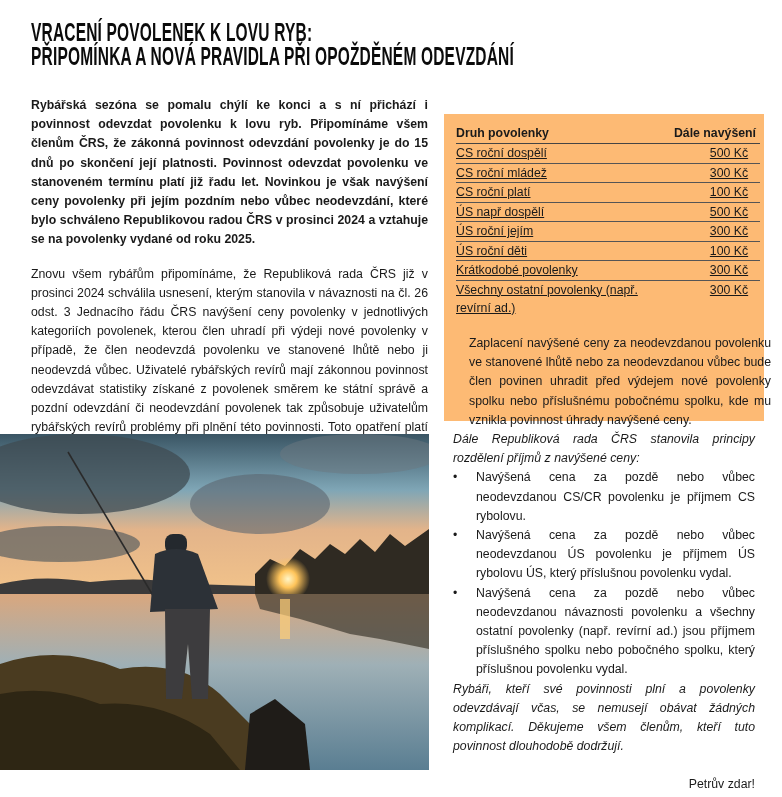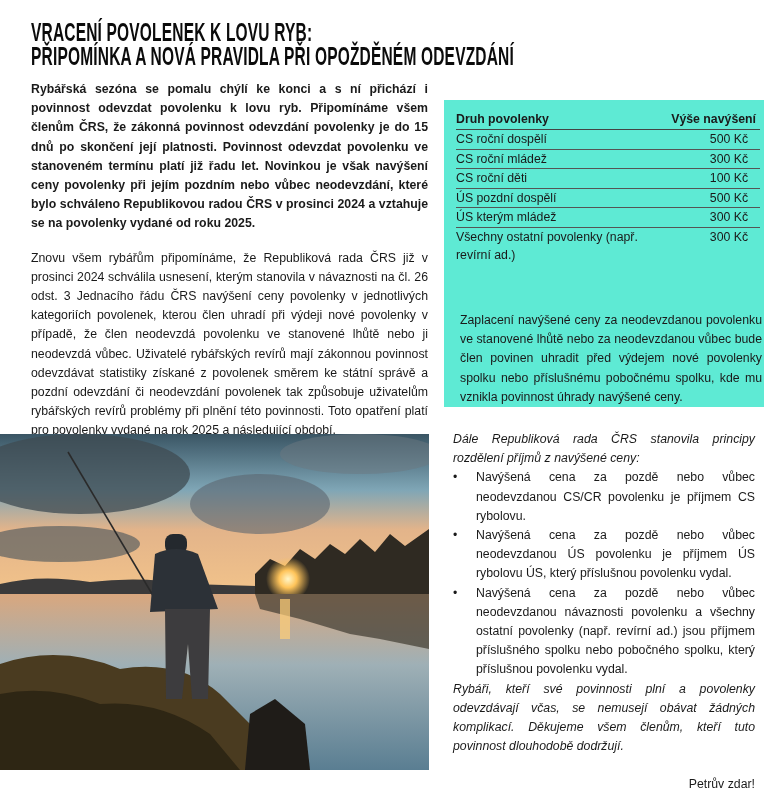--- a/index.html
+++ b/index.html
@@ -4,35 +4,35 @@
   <style>
     html, body { margin: 0; padding: 0; background: #ffffff; }
     body { width: 782px; height: 797px; position: relative; overflow: hidden;
            font-family: "Liberation Sans", sans-serif; color: #1a1a1a; }
     .title { position: absolute; left: 31px; top: 20px; margin: 0;
              font-family: "Liberation Sans", sans-serif; font-weight: 900;
              font-size: 25px; line-height: 24px; color: #0b0b0b;
              transform: scaleX(0.62); transform-origin: left top;
              white-space: nowrap; letter-spacing: 0.3px; }
     .title span { display: block; }
-    .col-left { position: absolute; left: 31px; top: 80px; width: 397px; }
+    .col-left { position: absolute; left: 31px; top: 96px; width: 397px; }
     .p { margin: 0; font-size: 12.3px; line-height: 19.2px; text-align: justify; }
     .p.lead { font-weight: bold; }
     .p.gap { margin-top: 15px; }
-    .box { position: absolute; left: 444px; top: 100px; width: 320px; height: 307px;
-           background: #5eead4; }
+    .box { position: absolute; left: 444px; top: 114px; width: 320px; height: 307px;
+           background: #fdba74; }
     table.fees { position: absolute; left: 12px; top: 10px; width: 304px;
                  border-collapse: collapse; font-size: 12.3px; }
     table.fees th { text-align: left; font-weight: bold; padding: 0 0 1px 0; height: 18px;
                     border-bottom: 1.5px solid #444; }
     table.fees th.amt { text-align: right; padding-right: 4px; }
-    table.fees td { padding: 0; height: 18.5px; border-bottom: 1.5px solid #555; vertical-align: top; line-height: 18px; }
+    table.fees td { padding: 0; height: 18.5px; border-bottom: 1.5px solid #555; vertical-align: top; line-height: 18px; text-decoration: underline; }
     table.fees tr:last-child td { border-bottom: none; }
     table.fees td.amt { text-align: center; padding-left: 52px; }
-    .box-note { position: absolute; left: 12px; top: 207px; width: 302px; margin: 4px;
+    .box-note { position: absolute; left: 12px; top: 207px; width: 302px; margin: 13px;
                 font-size: 12.3px; line-height: 19.2px; text-align: justify; }
     .col-right { position: absolute; left: 453px; top: 430px; width: 302px; }
     .col-right .p { font-size: 12.3px; line-height: 19.2px; font-style: italic; }
     ul.rules { list-style: none; margin: 0; padding: 0; }
     ul.rules li { position: relative; padding-left: 23px; font-size: 12.3px; line-height: 19.2px; text-align: justify; }
     ul.rules li .bullet { position: absolute; left: 0; top: 0; }
     .sign { margin-top: 19px; text-align: right; font-size: 12.3px; line-height: 19.2px; }
     .photo { position: absolute; left: 0; top: 434px; width: 429px; height: 336px; overflow: hidden; }
     .photo svg { display: block; }
   </style>
@@ -47,42 +47,50 @@
 <div class="col-left">
   <p class="p lead">Rybářská sezóna se pomalu chýlí ke konci a s ní přichází i povinnost odevzdat povolenku k lovu ryb. Připomínáme všem členům ČRS, že zákonná povinnost odevzdání povolenky je do 15 dnů po skončení její platnosti. Povinnost odevzdat povolenku ve stanoveném termínu platí již řadu let. Novinkou je však navýšení ceny povolenky při jejím pozdním nebo vůbec neodevzdání, které bylo schváleno Republikovou radou ČRS v prosinci 2024 a vztahuje se na povolenky vydané od roku 2025.</p>
   <p class="p gap">Znovu všem rybářům připomínáme, že Republiková rada ČRS již v prosinci 2024 schválila usnesení, kterým stanovila v návaznosti na čl. 26 odst. 3 Jednacího řádu ČRS navýšení ceny povolenky v jednotlivých kategoriích povolenek, kterou člen uhradí při výdeji nové povolenky v případě, že člen neodevzdá povolenku ve stanovené lhůtě nebo ji neodevzdá vůbec. Uživatelé rybářských revírů mají zákonnou povinnost odevzdávat statistiky získané z povolenek směrem ke státní správě a pozdní odevzdání či neodevzdání povolenek tak způsobuje uživatelům rybářských revírů problémy při plnění této povinnosti. Toto opatření platí pro povolenky vydané na rok 2025 a následující období.</p>
 </div>
 
 <div class="box">
   <table class="fees">
     <thead>
       <tr>
         <th>Druh povolenky</th>
-        <th class="amt">Výše navýšení</th>
+        <th class="amt">Dále navýšení</th>
       </tr>
     </thead>
     <tbody>
       <tr>
           <td>CS roční dospělí</td>
           <td class="amt">500 Kč</td>
         </tr>
       <tr>
           <td>CS roční mládež</td>
           <td class="amt">300 Kč</td>
         </tr>
       <tr>
-          <td>CS roční děti</td>
+          <td>CS roční platí</td>
           <td class="amt">100 Kč</td>
         </tr>
       <tr>
-          <td>ÚS pozdní dospělí</td>
+          <td>ÚS např dospělí</td>
           <td class="amt">500 Kč</td>
         </tr>
       <tr>
-          <td>ÚS kterým mládež</td>
+          <td>ÚS roční jejím</td>
+          <td class="amt">300 Kč</td>
+        </tr>
+      <tr>
+          <td>ÚS roční děti</td>
+          <td class="amt">100 Kč</td>
+        </tr>
+      <tr>
+          <td>Krátkodobé povolenky</td>
           <td class="amt">300 Kč</td>
         </tr>
       <tr>
           <td style="width:190px;">Všechny ostatní povolenky (např. revírní ad.)</td>
           <td class="amt">300 Kč</td>
         </tr>
     </tbody>
   </table>
   <p class="box-note">Zaplacení navýšené ceny za neodevzdanou povolenku ve stanovené lhůtě nebo za neodevzdanou vůbec bude člen povinen uhradit před výdejem nové povolenky spolku nebo příslušnému pobočnému spolku, kde mu vznikla povinnost úhrady navýšené ceny.</p>
 </div>

